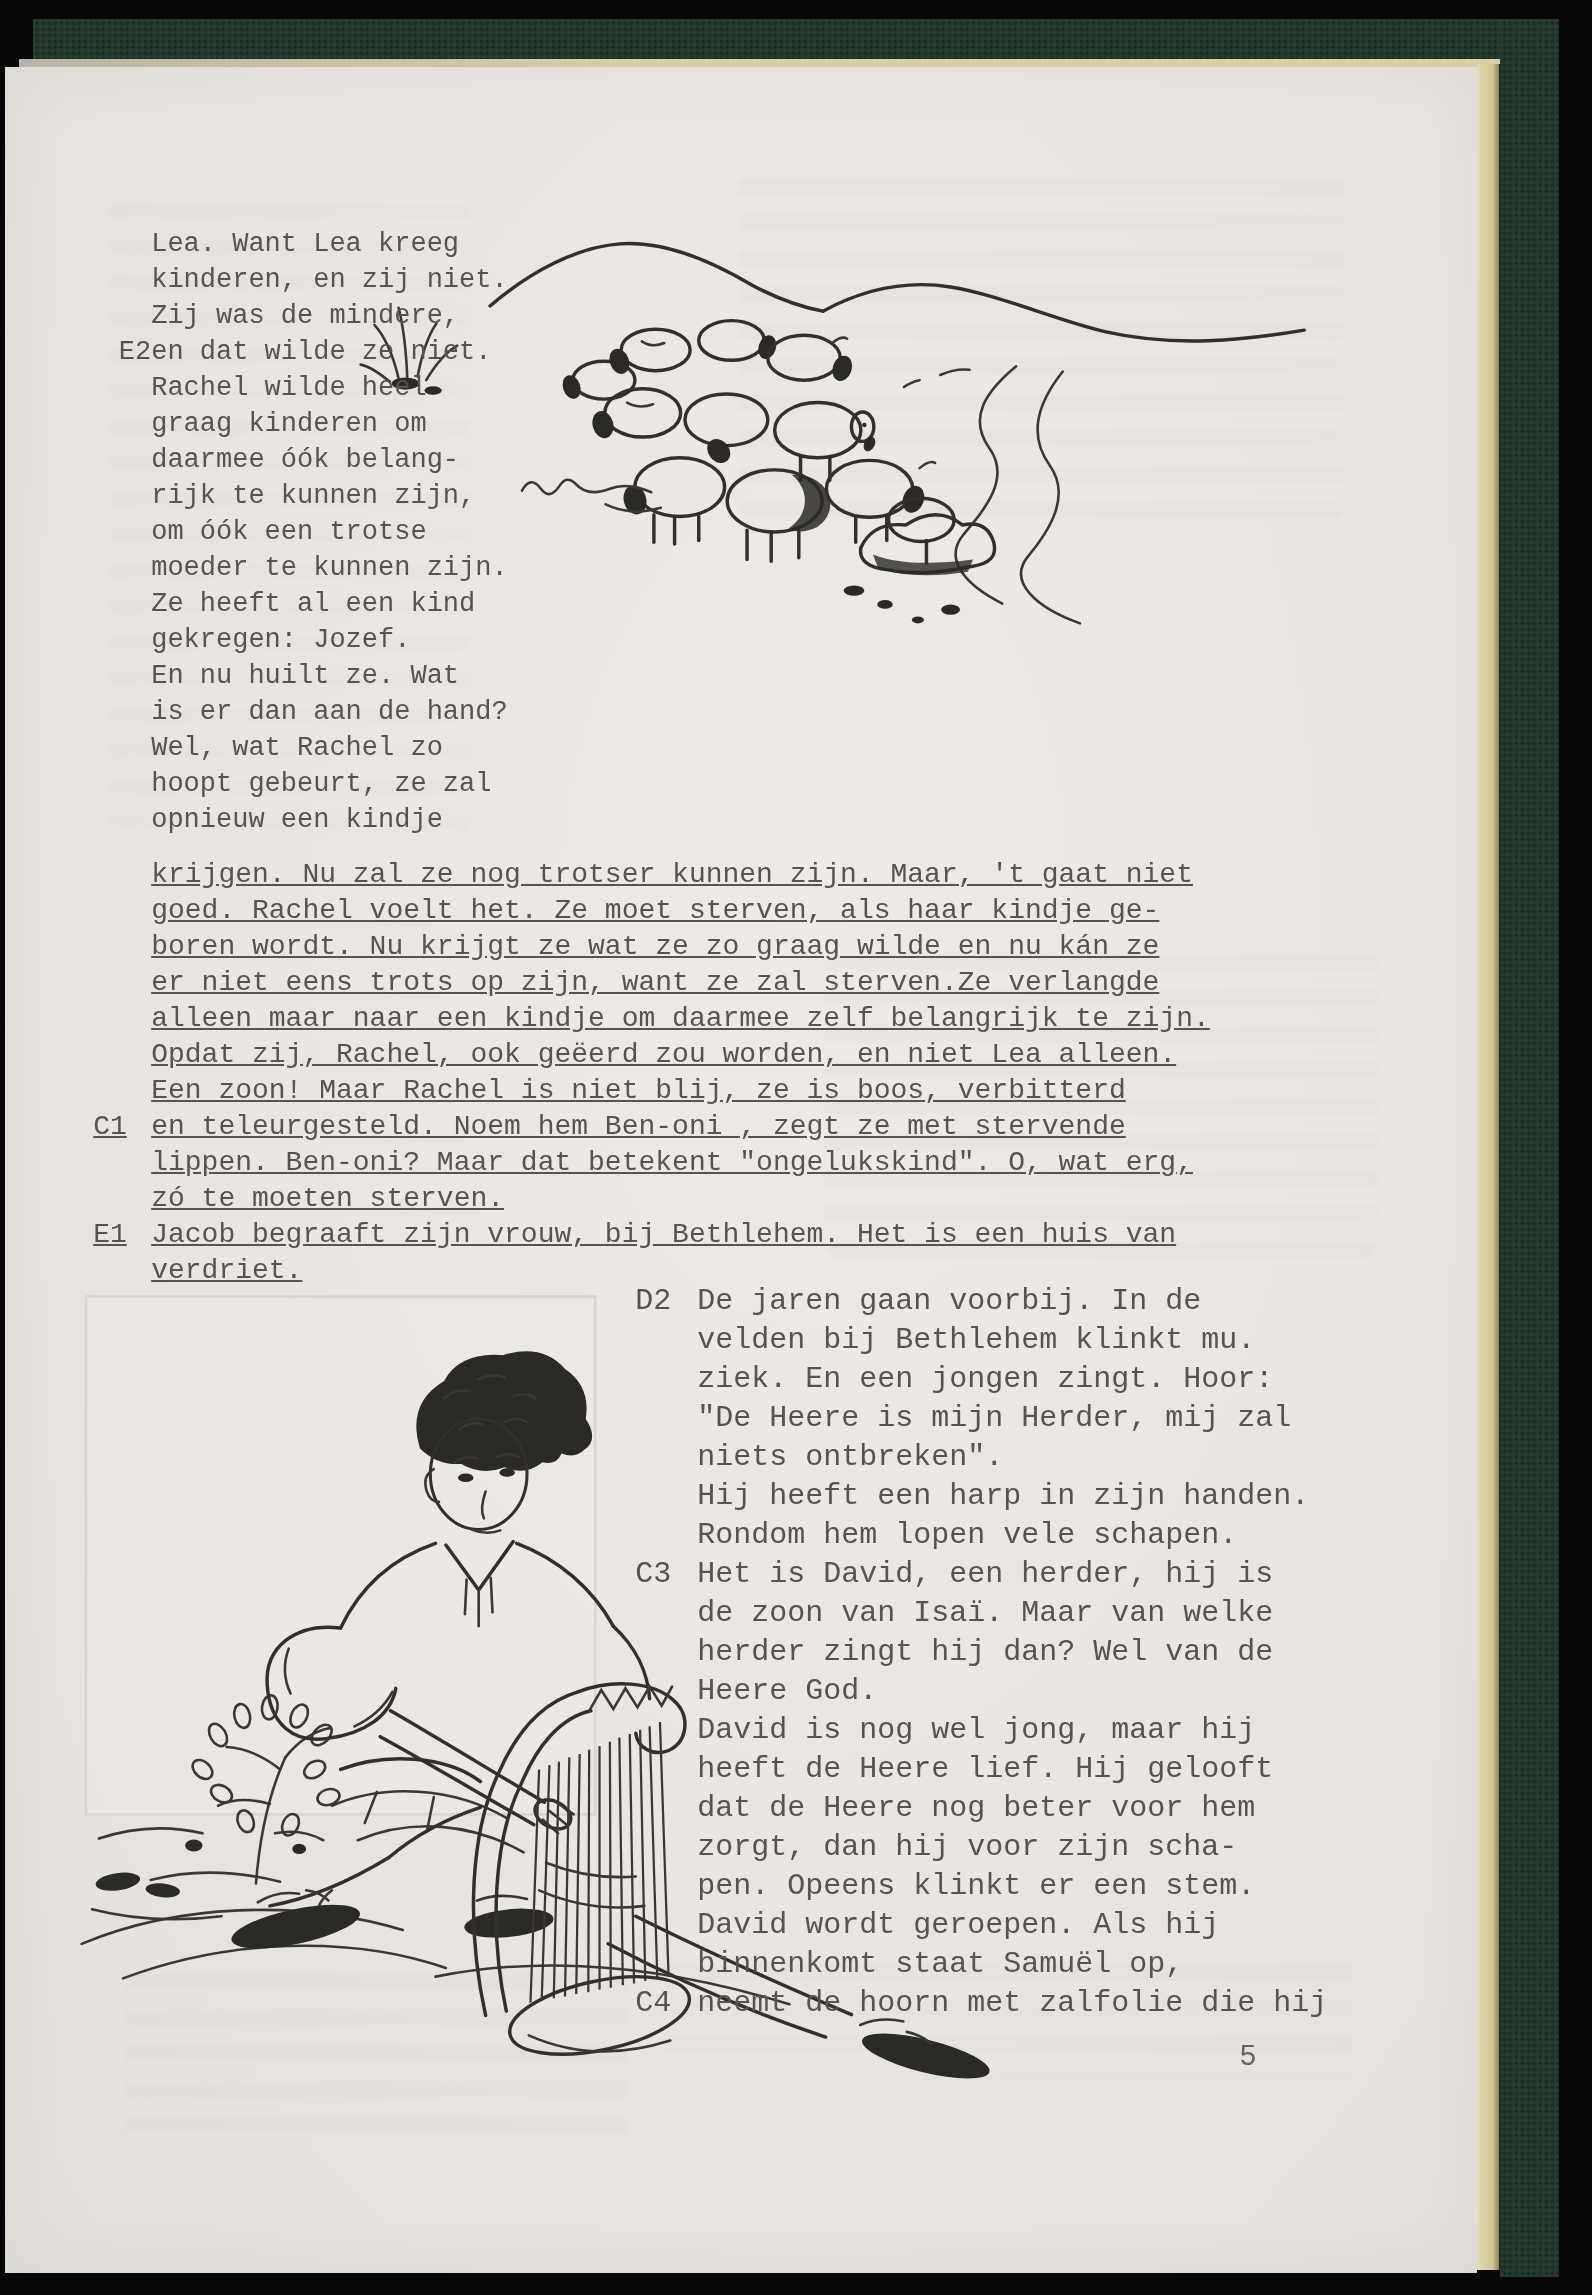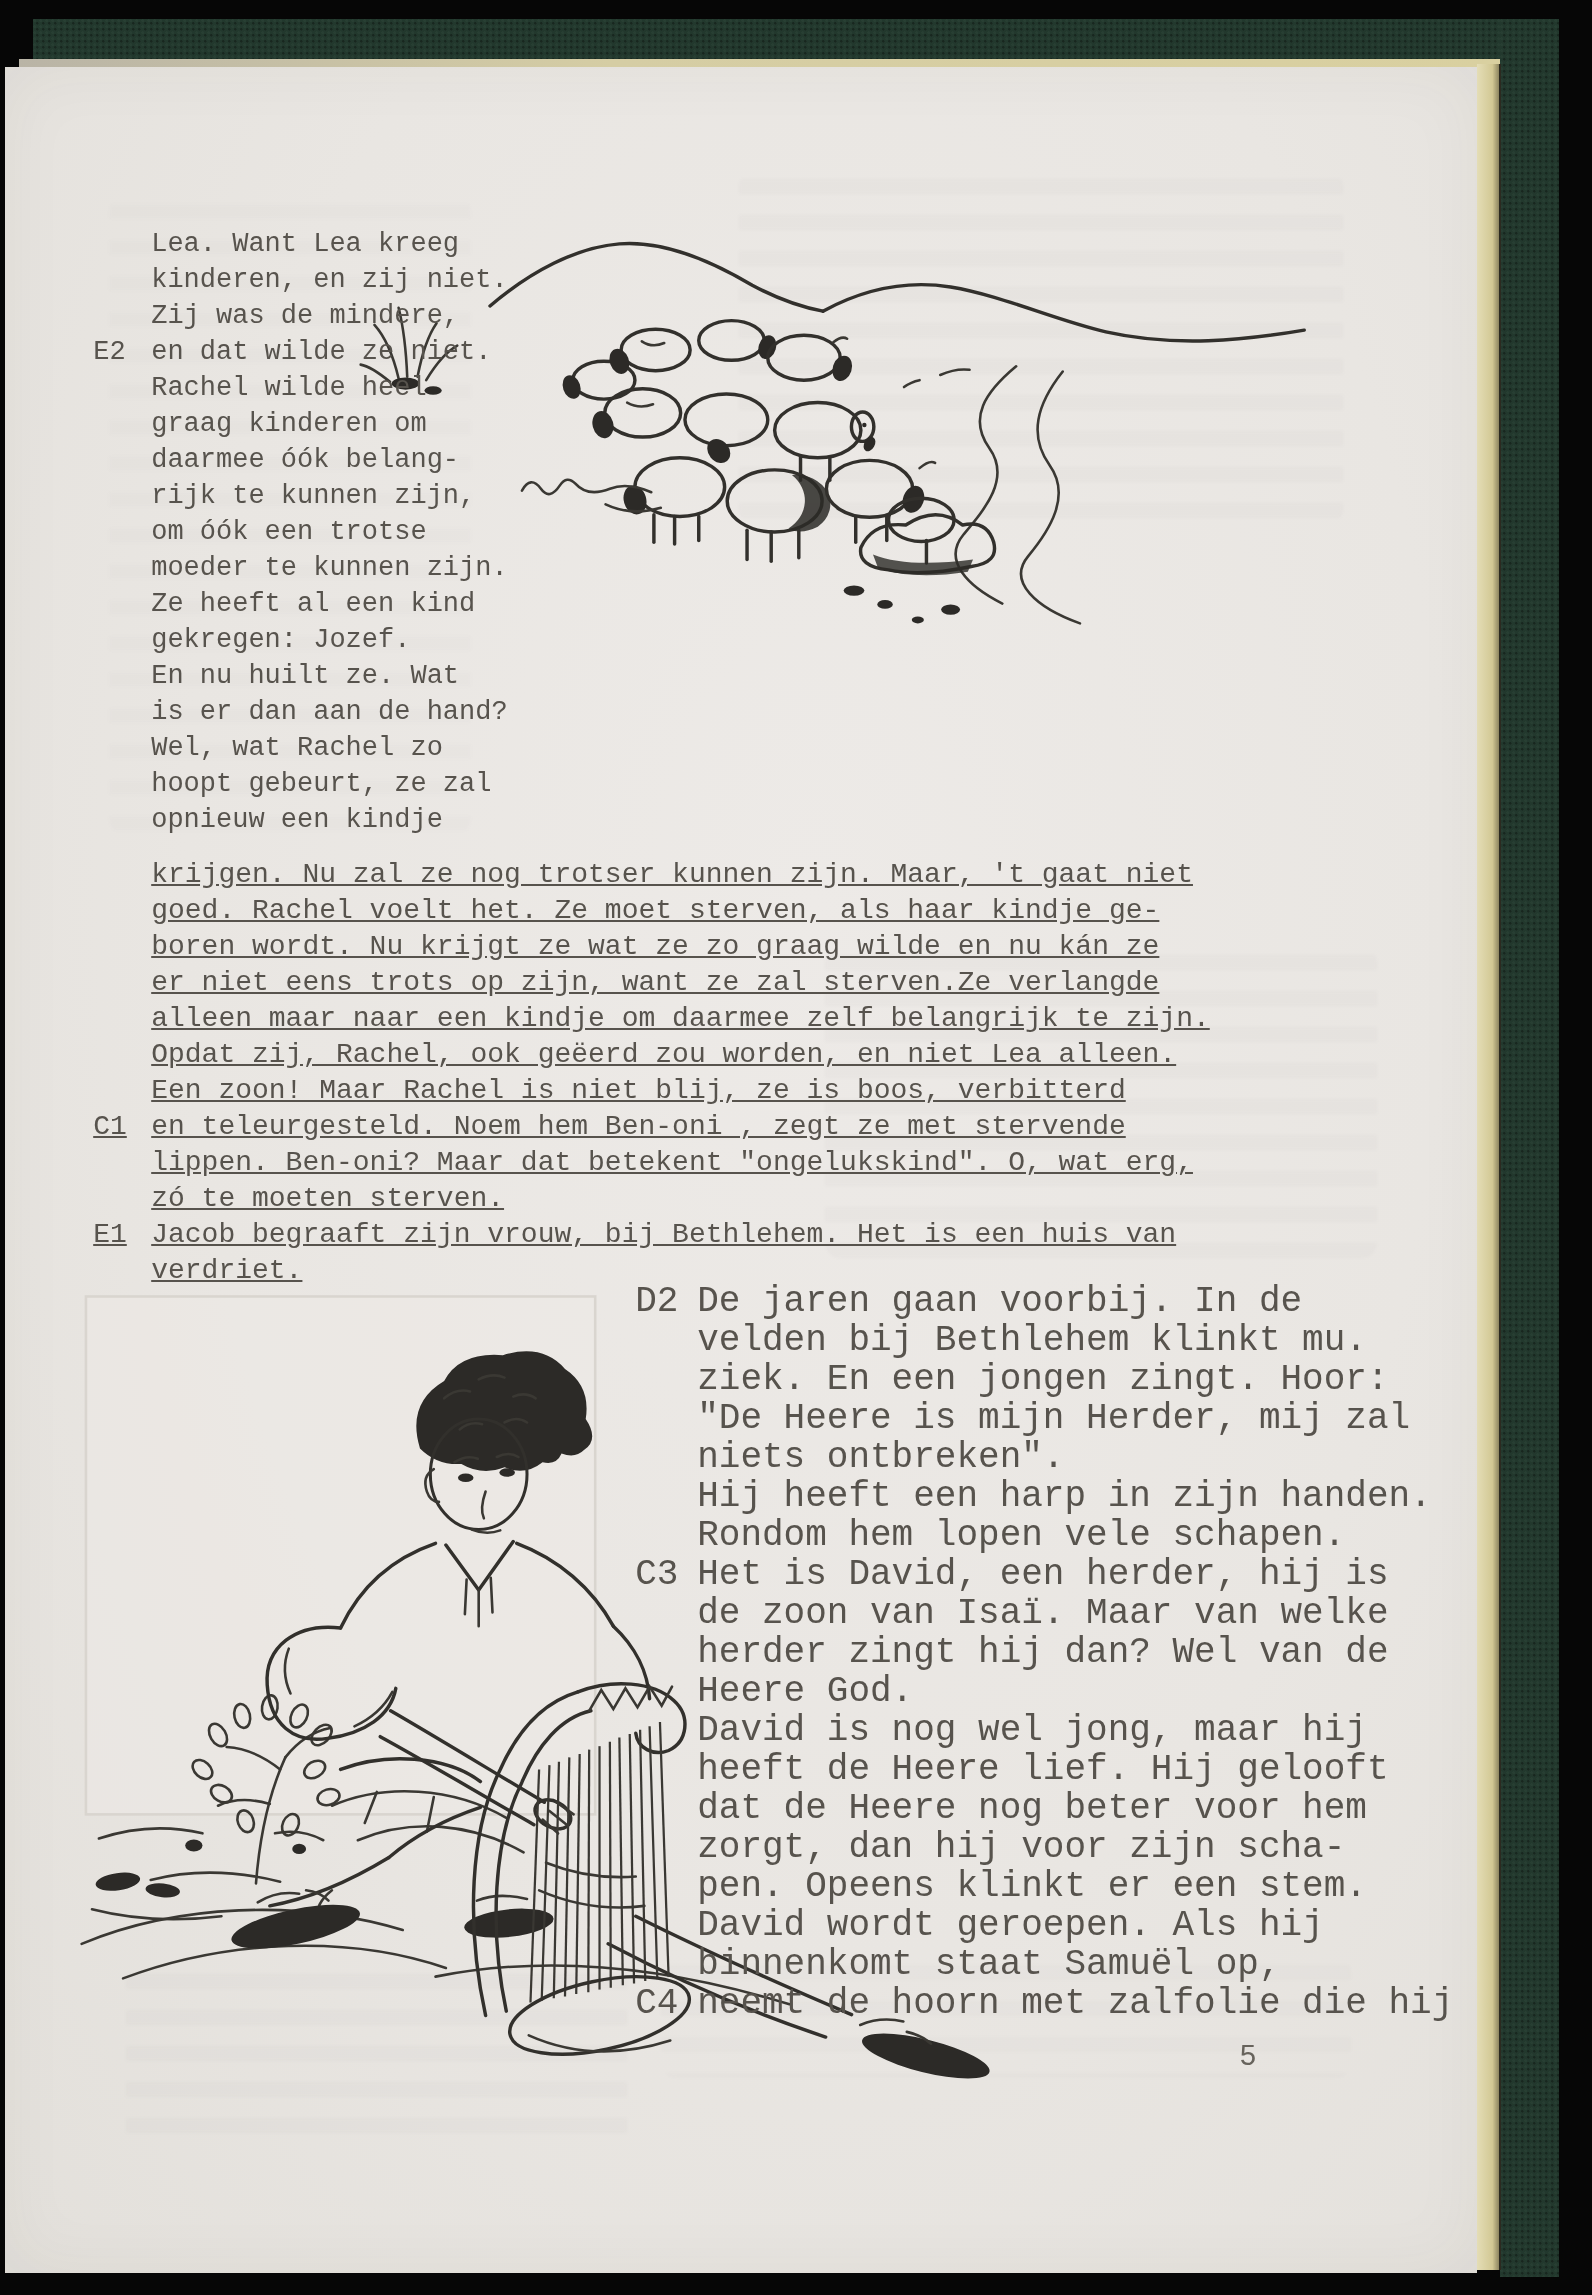--- a/index.html
+++ b/index.html
@@ -22,24 +22,24 @@
         background:radial-gradient(ellipse at 55% 38%,#edeae7 0%,#e9e6e2 55%,#e3e0db 100%);
         box-shadow:inset 0 0 69px rgba(60,50,40,.05);overflow:hidden;}
   
   .ghost{position:absolute;border-radius:15.5px;filter:blur(1.7px);opacity:.55;pointer-events:none;
          background:repeating-linear-gradient(180deg,transparent 0 7.8px,rgba(120,114,126,.065) 7.8px 23px,transparent 23px 36px);}
   
   .col{position:absolute;color:#57534d;white-space:pre;}
   .row{display:flex;}
   .lbl{flex:0 0 auto;}
   #narrow-col{left:88px;top:159px;font-size:27px;line-height:36px;}
-  #narrow-col .lbl{width:58px;}
+  #narrow-col .lbl{width:58px;text-align:right;}
   #full-col{left:88px;top:790px;font-size:28px;line-height:36px;text-decoration:underline;}
   #full-col .lbl{width:58px;}
-  #right-col{left:630px;top:1215px;font-size:36px;line-height:39px;}
+  #right-col{left:630px;top:1215px;font-size:30px;line-height:39px;}
   #right-col .lbl{width:62px;}
   #page-number{position:absolute;left:1234px;top:1974px;font-size:29px;color:#67635c;}
   svg{position:absolute;overflow:visible;}
   .ink{stroke:#32302c;fill:none;stroke-width:4;stroke-linecap:round;stroke-linejoin:round;}
   .ink-thin{stroke:#3a3833;fill:none;stroke-width:3;stroke-linecap:round;}
   .ink-fill{fill:#2c2a27;stroke:none;}
 </style>
 </head>
 <body>
 

